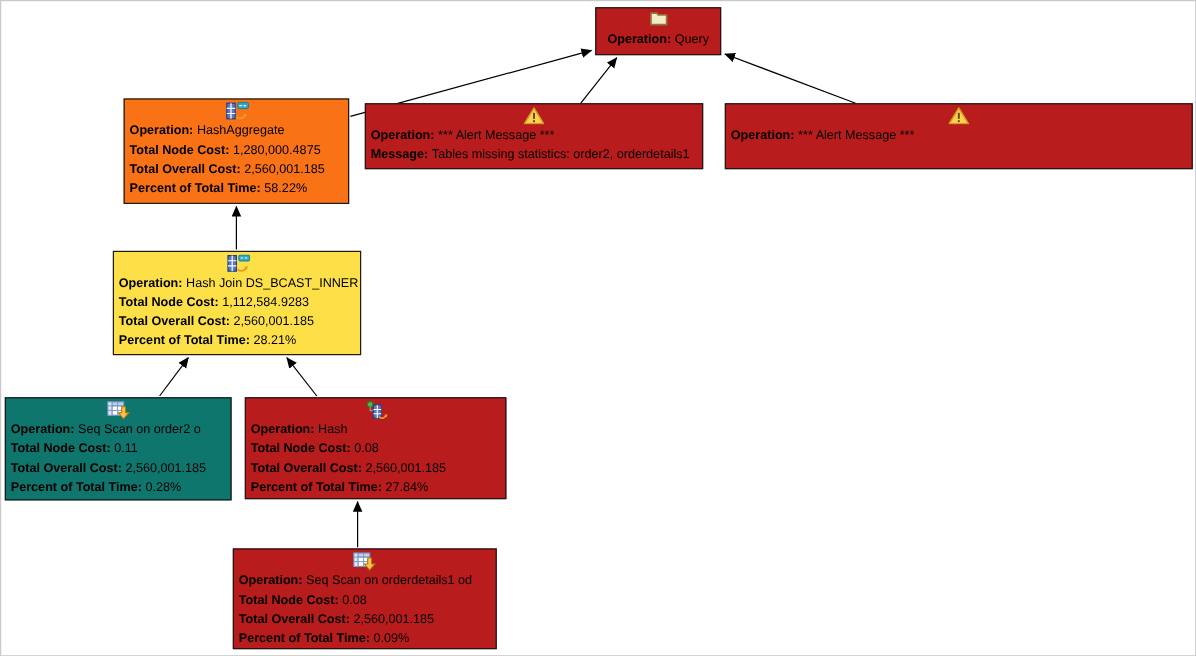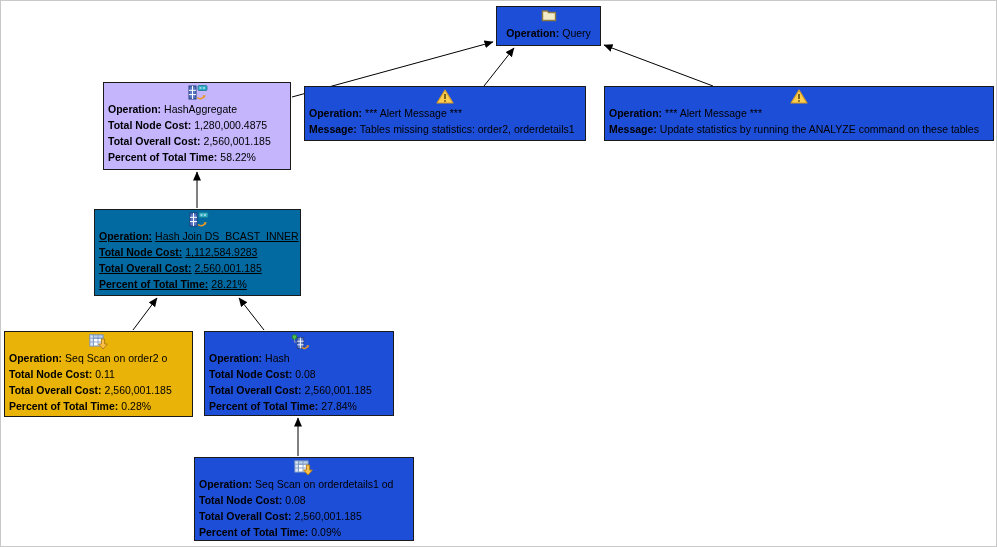--- a/index.html
+++ b/index.html
@@ -14,24 +14,24 @@
     overflow:hidden;
   }
   svg.edges{position:absolute;left:0;top:0;z-index:1;}
   .node{
     position:absolute;z-index:2;
     border:1px solid #1a1a1a;
     box-sizing:border-box;
     padding:1px 4px 0 4px;
     cursor:default;
   }
-  .node.cream{background:#1d4ed8;}
-  .node.red{background:#c4b5fd;}
-  .node.blue{background:#0369a1;text-decoration:underline;}
-  .node.green{background:#eab308;}
+  .node.cream{background:#b91c1c;}
+  .node.red{background:#f97316;}
+  .node.blue{background:#fde047;}
+  .node.green{background:#0f766e;}
   .icon-row{text-align:center;height:17px;line-height:17px;}
   .icon-row svg{vertical-align:top;margin-top:1px;}
   .fline{white-space:nowrap;line-height:16px;height:16px;}
   .fl{font-weight:bold;margin-right:3px;}
   .center{text-align:center;}
 </style>
 </head>
 <body>
 
 <div class="canvas">
@@ -91,21 +91,20 @@
 
   <div class="node cream" style="left:603px;top:85px;width:390px;height:55px;">
     <div class="icon-row">
       <svg width="18" height="15" viewBox="0 0 18 15">
         <path d="M9 1 L17 14 H1 z" fill="#ffce4e" stroke="#d29a28" stroke-width="1.2" stroke-linejoin="round"></path>
         <rect x="8.2" y="5" width="1.6" height="5" fill="#5a4a10"></rect>
         <rect x="8.2" y="11.2" width="1.6" height="1.6" fill="#5a4a10"></rect>
       </svg>
     </div>
     <div class="fline"><span class="fl">Operation:</span><span>*** Alert Message ***</span></div>
-    <div class="fline"><span class="fl">Message:</span><span>Update statistics by running the ANALYZE command on these tables</span></div>
   </div>
 
   <div class="node blue" style="left:93px;top:208px;width:207px;height:87px;">
     <div class="icon-row">
       <svg width="22" height="15" viewBox="0 0 22 15">
         <rect x="3" y="1" width="7" height="13" fill="#5b79c4" stroke="#24407e" stroke-width="1"></rect>
         <path d="M6.5 1 V14 M3 5.3 H10 M3 9.6 H10" stroke="#ffffff" stroke-width="1" fill="none"></path>
         <rect x="12" y="0.5" width="9" height="5" rx="1" fill="#2fabc6" stroke="#1a7a90" stroke-width="0.8"></rect>
         <path d="M13.5 3 h2 M17 3 h2" stroke="#fff" stroke-width="1"></path>
         <path d="M11 12.5 C13.5 14.5 16 14 18 11.5" fill="none" stroke="#e89a28" stroke-width="1.6"></path>
@@ -127,21 +126,21 @@
         <path d="M4.4 1 V12 M9 1 V12 M1 4.2 H14 M1 8 H14" stroke="#7a96c2" stroke-width="0.8" fill="none"></path>
         <path d="M12.4 5 h3.2 v5 h2.8 l-4.4 5 -4.4 -5 h2.8 z" fill="#ffc04a" stroke="#a97a14" stroke-width="0.9"></path>
       </svg>
     </div>
     <div class="fline"><span class="fl">Operation:</span><span>Seq Scan on order2 o</span></div>
     <div class="fline"><span class="fl">Total Node Cost:</span><span>0.11</span></div>
     <div class="fline"><span class="fl">Total Overall Cost:</span><span>2,560,001.185</span></div>
     <div class="fline"><span class="fl">Percent of Total Time:</span><span>0.28%</span></div>
   </div>
 
-  <div class="node cream" style="left:203px;top:330px;width:190px;height:85px;">
+  <div class="node cream" style="left:203px;top:330px;width:218px;height:85px;">
     <div class="icon-row">
       <svg width="20" height="16" viewBox="0 0 20 16">
         <circle cx="5.5" cy="3" r="2.3" fill="#4cbb54" stroke="#23821f" stroke-width="0.9"></circle>
         <path d="M5.5 5.3 V8.2 H8.2" fill="none" stroke="#9a9a9a" stroke-width="0.9"></path>
         <rect x="8.2" y="3.5" width="6.5" height="11" fill="#5b79c4" stroke="#24407e" stroke-width="0.9"></rect>
         <path d="M11.4 3.5 V14.5 M8.2 7.2 H14.7 M8.2 10.8 H14.7" stroke="#fff" stroke-width="0.9" fill="none"></path>
         <path d="M13 13.5 C15 15.2 17 14.6 18.6 12.4" fill="none" stroke="#e89a28" stroke-width="1.5"></path>
         <path d="M17.2 11.6 l3 -0.4 -1.2 2.8 z" fill="#e89a28"></path>
       </svg>
     </div>

